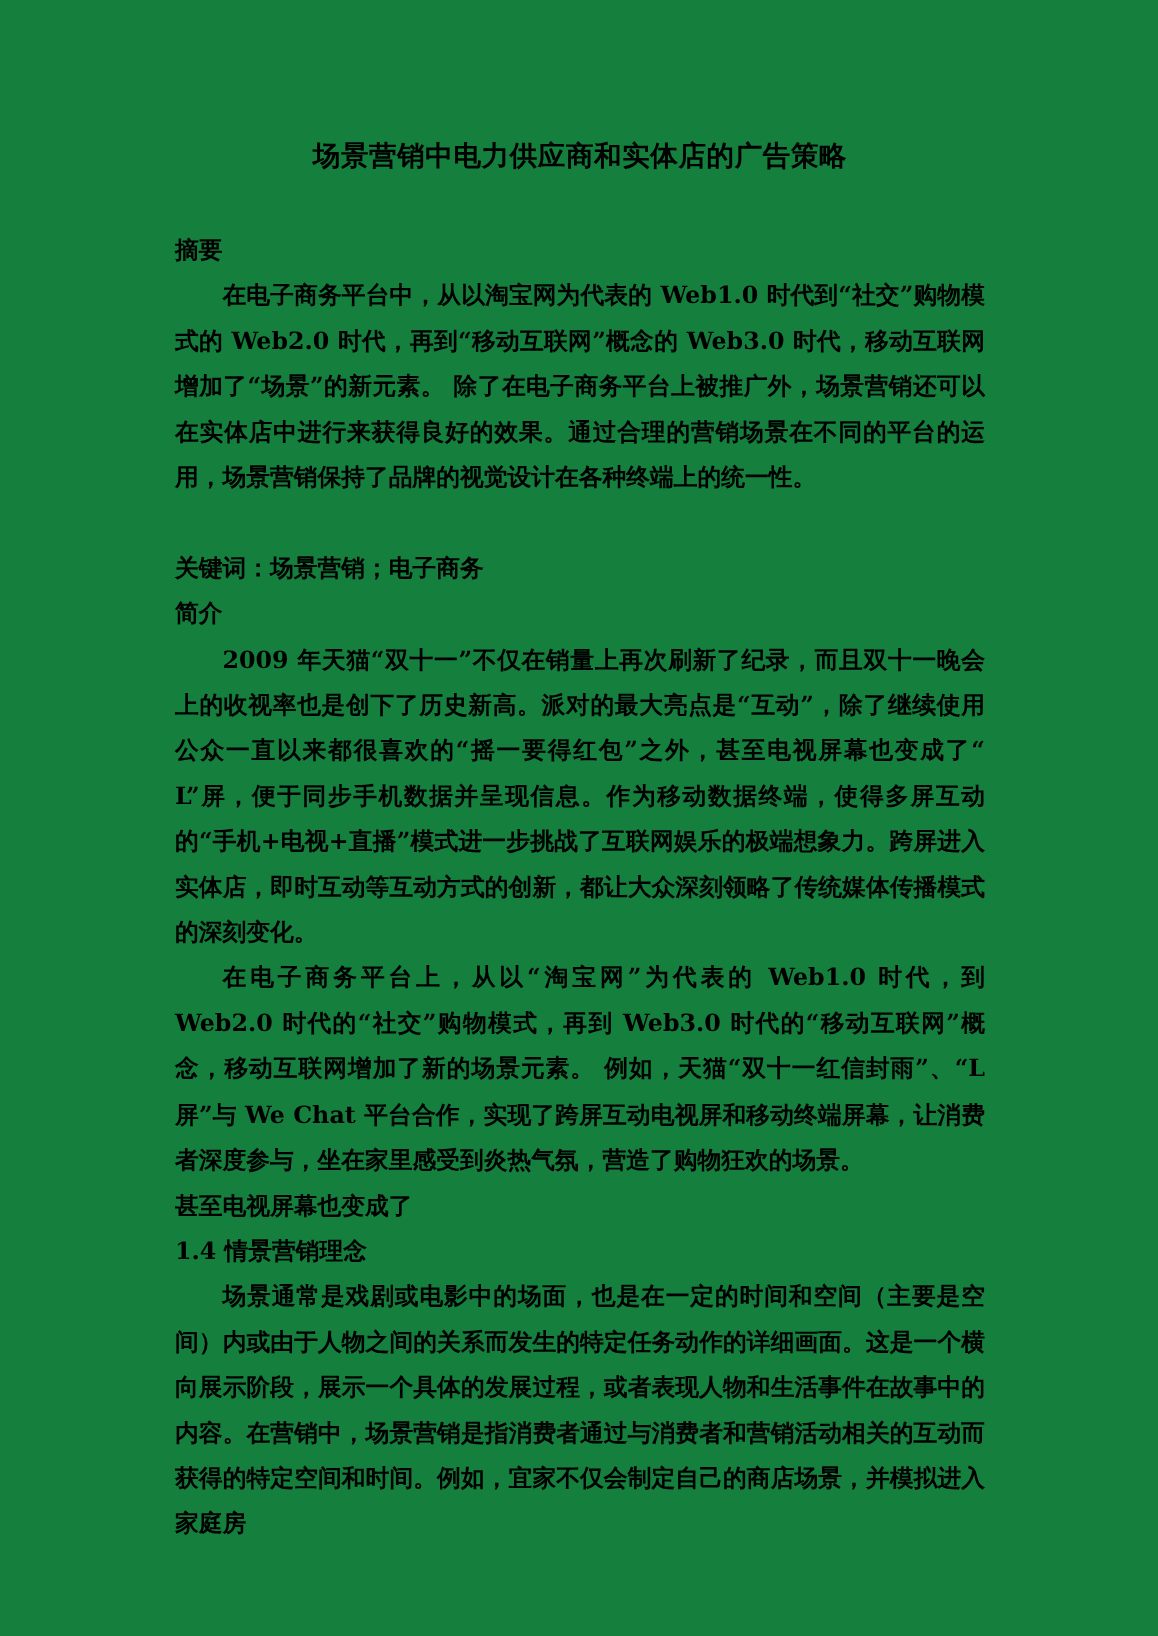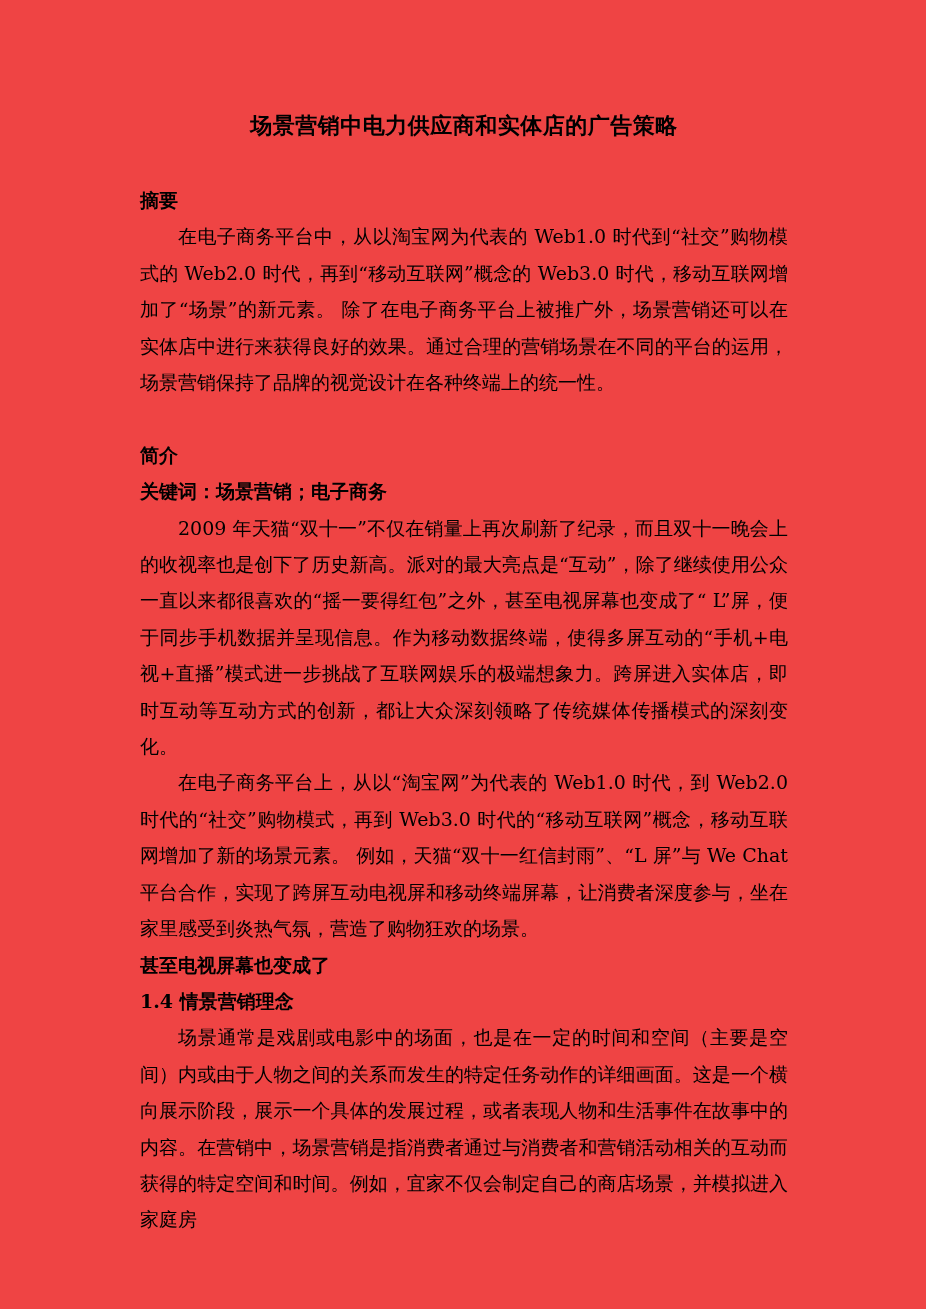--- a/index.html
+++ b/index.html
@@ -5,21 +5,21 @@
   html, body {
     margin: 0;
     padding: 0;
     background: #ffffff;
   }
   .page {
     position: relative;
     width: 926px;
     height: 1309px;
     margin: 0 auto;
-    background: #ef4444;
+    background: #15803d;
     color: #000000;
     box-sizing: border-box;
     padding: 108px 138px 0 140px;
     overflow: hidden;
     font-family: "DejaVu Serif", "Liberation Serif", serif;
     font-size: 19px;
     line-height: 36.4px;
   }
   .doc-title {
     font-family: "DejaVu Sans", "Liberation Sans", sans-serif;
@@ -33,41 +33,42 @@
   .line {
     margin: 0;
     text-align: left;
     font-weight: bold;
   }
   .para {
     margin: 0;
     text-indent: 2em;
     text-align: justify;
     text-justify: inter-ideograph;
+    font-weight: bold;
   }
   .spacer-line {
     height: 36.4px;
   }
 </style>
 </head>
 <body>
 
 <div class="page">
 
   <h1 class="doc-title">场景营销中电力供应商和实体店的广告策略</h1>
 
   <p class="line">摘要</p>
 
   <p class="para">在电子商务平台中，从以淘宝网为代表的 Web1.0 时代到“社交”购物模式的 Web2.0 时代，再到“移动互联网”概念的 Web3.0 时代，移动互联网增加了“场景”的新元素。 除了在电子商务平台上被推广外，场景营销还可以在实体店中进行来获得良好的效果。通过合理的营销场景在不同的平台的运用，场景营销保持了品牌的视觉设计在各种终端上的统一性。</p>
 
   <div class="spacer-line"></div>
 
+  <p class="line">关键词：场景营销；电子商务</p>
+
   <p class="line">简介</p>
-
-  <p class="line">关键词：场景营销；电子商务</p>
 
   <p class="para">2009 年天猫“双十一”不仅在销量上再次刷新了纪录，而且双十一晚会上的收视率也是创下了历史新高。派对的最大亮点是“互动”，除了继续使用公众一直以来都很喜欢的“摇一要得红包”之外，甚至电视屏幕也变成了“ L”屏，便于同步手机数据并呈现信息。作为移动数据终端，使得多屏互动的“手机+电视+直播”模式进一步挑战了互联网娱乐的极端想象力。跨屏进入实体店，即时互动等互动方式的创新，都让大众深刻领略了传统媒体传播模式的深刻变化。</p>
 
   <p class="para">在电子商务平台上，从以“淘宝网”为代表的 Web1.0 时代，到 Web2.0 时代的“社交”购物模式，再到 Web3.0 时代的“移动互联网”概念，移动互联网增加了新的场景元素。 例如，天猫“双十一红信封雨”、“L 屏”与 We Chat 平台合作，实现了跨屏互动电视屏和移动终端屏幕，让消费者深度参与，坐在家里感受到炎热气氛，营造了购物狂欢的场景。</p>
 
   <p class="line">甚至电视屏幕也变成了</p>
 
   <p class="line">1.4 情景营销理念</p>
 
   <p class="para">场景通常是戏剧或电影中的场面，也是在一定的时间和空间（主要是空间）内或由于人物之间的关系而发生的特定任务动作的详细画面。这是一个横向展示阶段，展示一个具体的发展过程，或者表现人物和生活事件在故事中的内容。在营销中，场景营销是指消费者通过与消费者和营销活动相关的互动而获得的特定空间和时间。例如，宜家不仅会制定自己的商店场景，并模拟进入家庭房</p>

